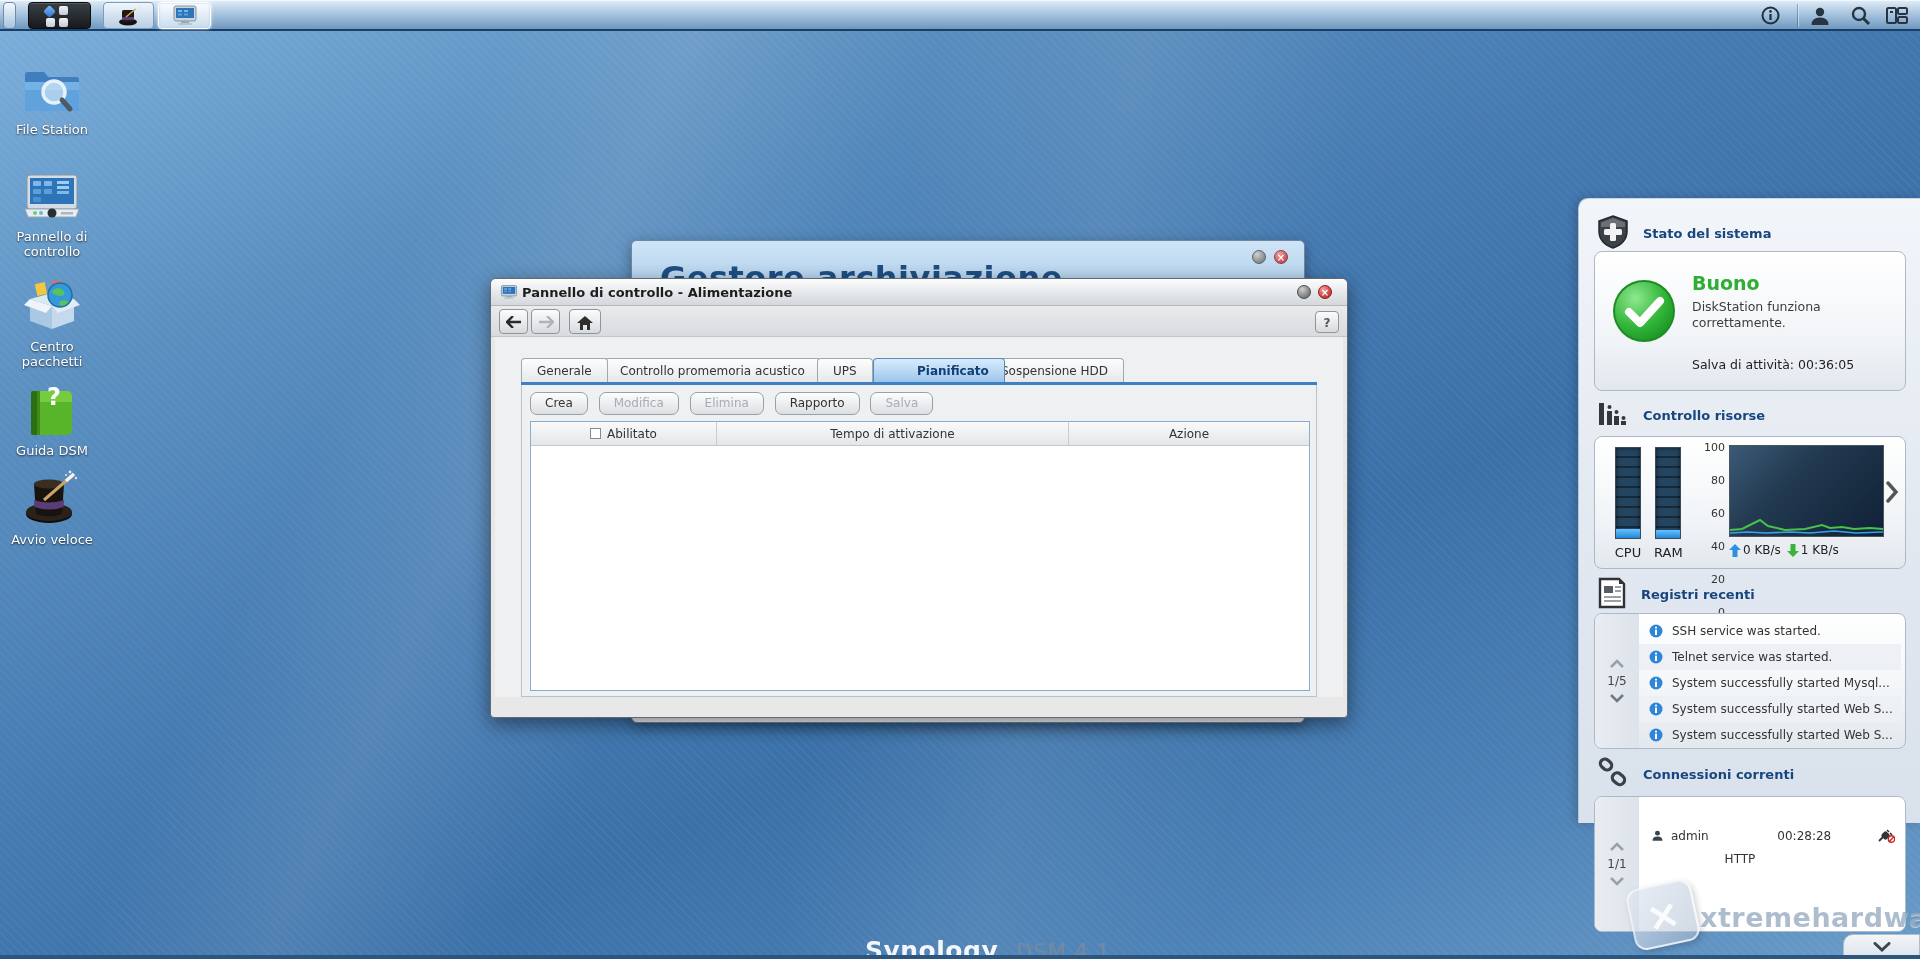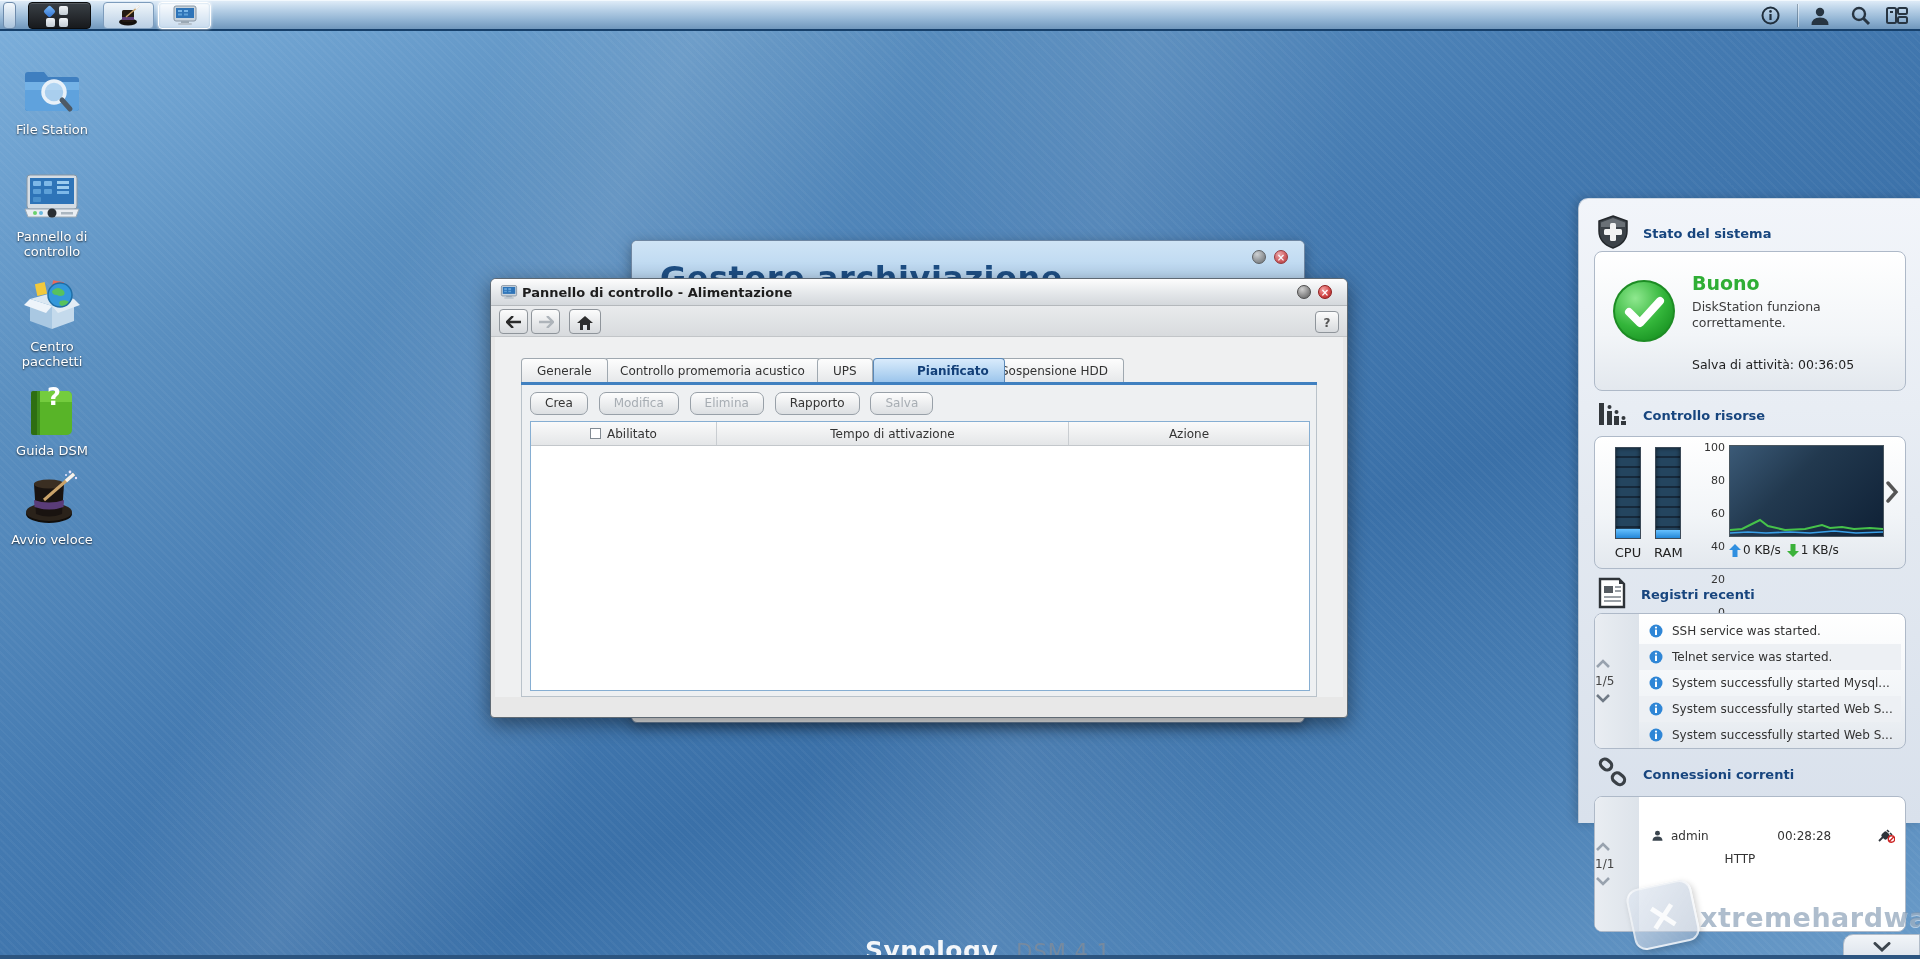--- a/index.html
+++ b/index.html
@@ -89,21 +89,21 @@
 
   
   #sidebar { left:1578px; top:198px; width:342px; height:625px; border-radius:10px 0 0 0;
     background:linear-gradient(180deg,#f2f5fa 0%,#e3e9f1 50%,#d9e1ec 100%);
     border-left:1px solid #b9c4d2; border-top:1px solid #cdd7e2; box-shadow:-3px 0 10px rgba(0,0,0,0.18);text-decoration:underline; }
   .w-head { position:absolute; left:18px; display:flex; align-items:center; }
   .w-title { margin-left:14px; font-size:13px; font-weight:bold; color:#17457e; }
   .w-box { position:absolute; left:15px; width:312px; border:1px solid #aeb9c8; border-radius:8px;
     background:linear-gradient(180deg,#ffffff 0%,#f2f5f8 60%,#e3e8ee 100%); box-shadow:inset 0 1px 0 #fff; }
   .pager { position:absolute; left:0; top:0; bottom:0; width:44px; border-radius:7px 0 0 7px;
-    background:linear-gradient(90deg,#e9edf2,#dde3ea); display:flex; flex-direction:column; align-items:flex-start; justify-content:center; }
+    background:linear-gradient(90deg,#e9edf2,#dde3ea); display:flex; flex-direction:column; align-items:center; justify-content:center; }
   .pager .pg-num { font-size:12px; color:#444; margin:6px 0; }
   .pager svg { cursor:pointer; }
   .log-row { position:absolute; left:44px; right:4px; height:26px; display:flex; align-items:center; padding-left:10px; }
   .log-row.alt { background:#edf0f4; }
   .log-txt { margin-left:9px; font-size:12px; color:#333; white-space:nowrap; }
   .gauge { position:absolute; top:10px; width:26px; height:92px; border:1px solid #3c4a58; background:
     repeating-linear-gradient(180deg,#24455f 0 8px,#16293b 8px 10px); box-shadow:inset 0 0 4px rgba(0,0,0,0.6); }
   .gauge .fill { position:absolute; left:0; right:0; bottom:0; background:linear-gradient(180deg,#67c1ff,#2387d8); }
   .gauge-label { position:absolute; top:108px; font-size:13px; color:#222; width:28px; text-align:center; }
   #ticks { position:absolute; left:100px; top:4px; width:30px; height:100px; display:flex; flex-direction:column;

